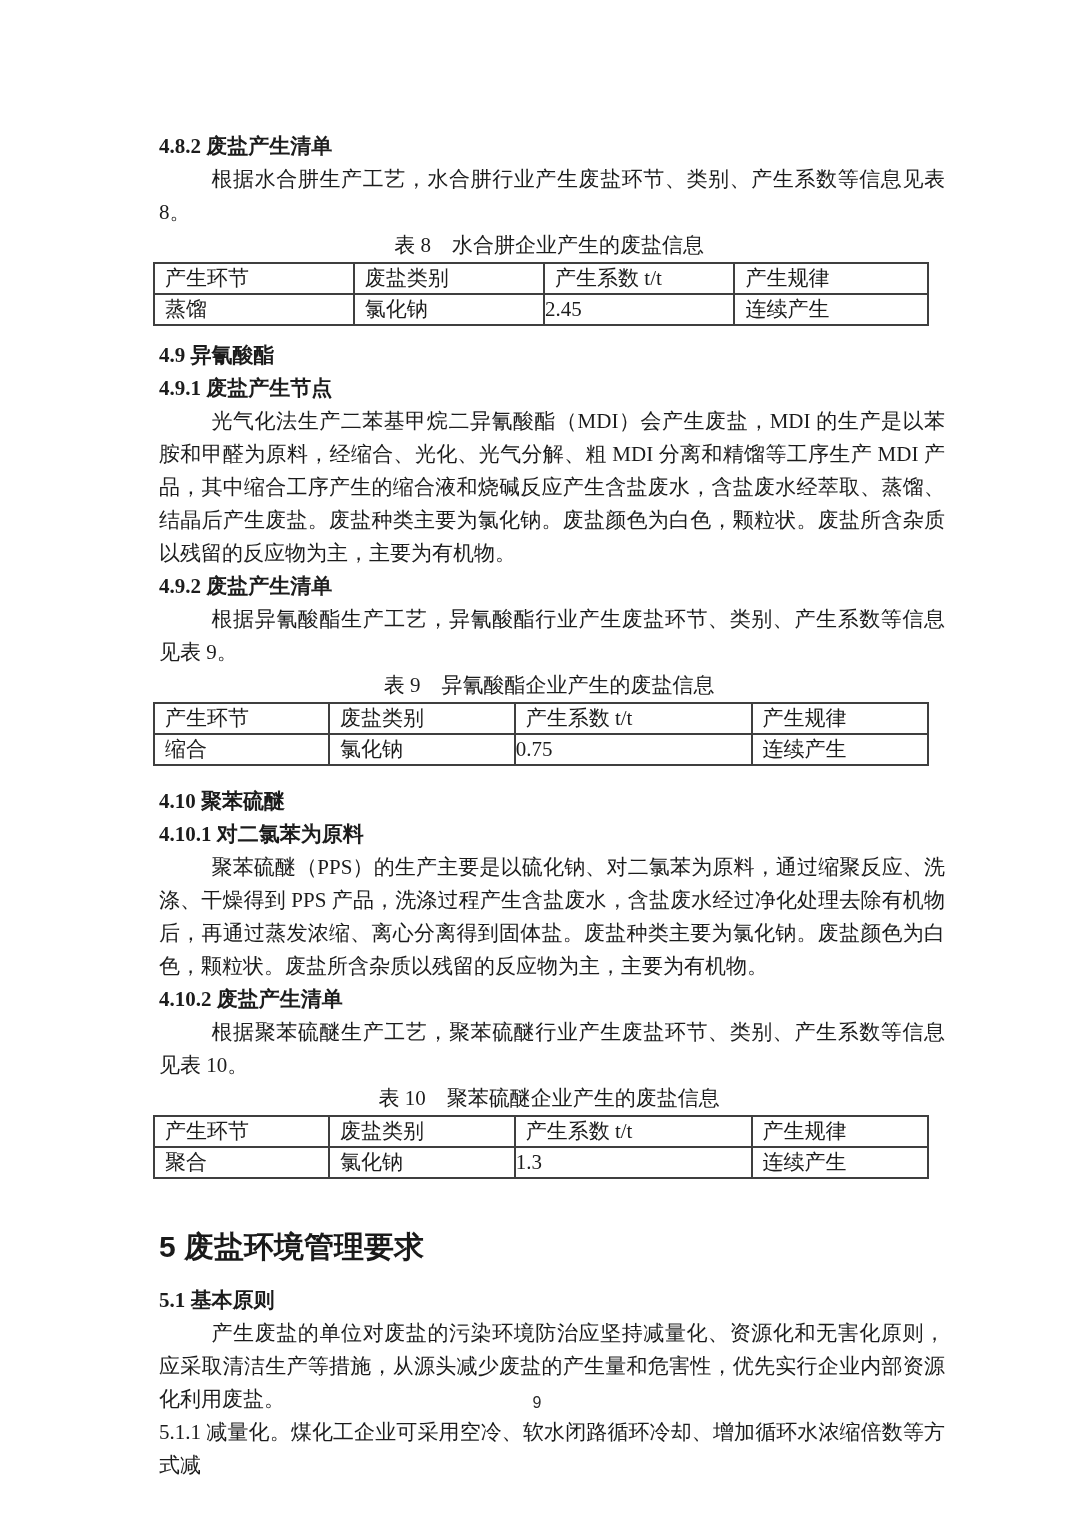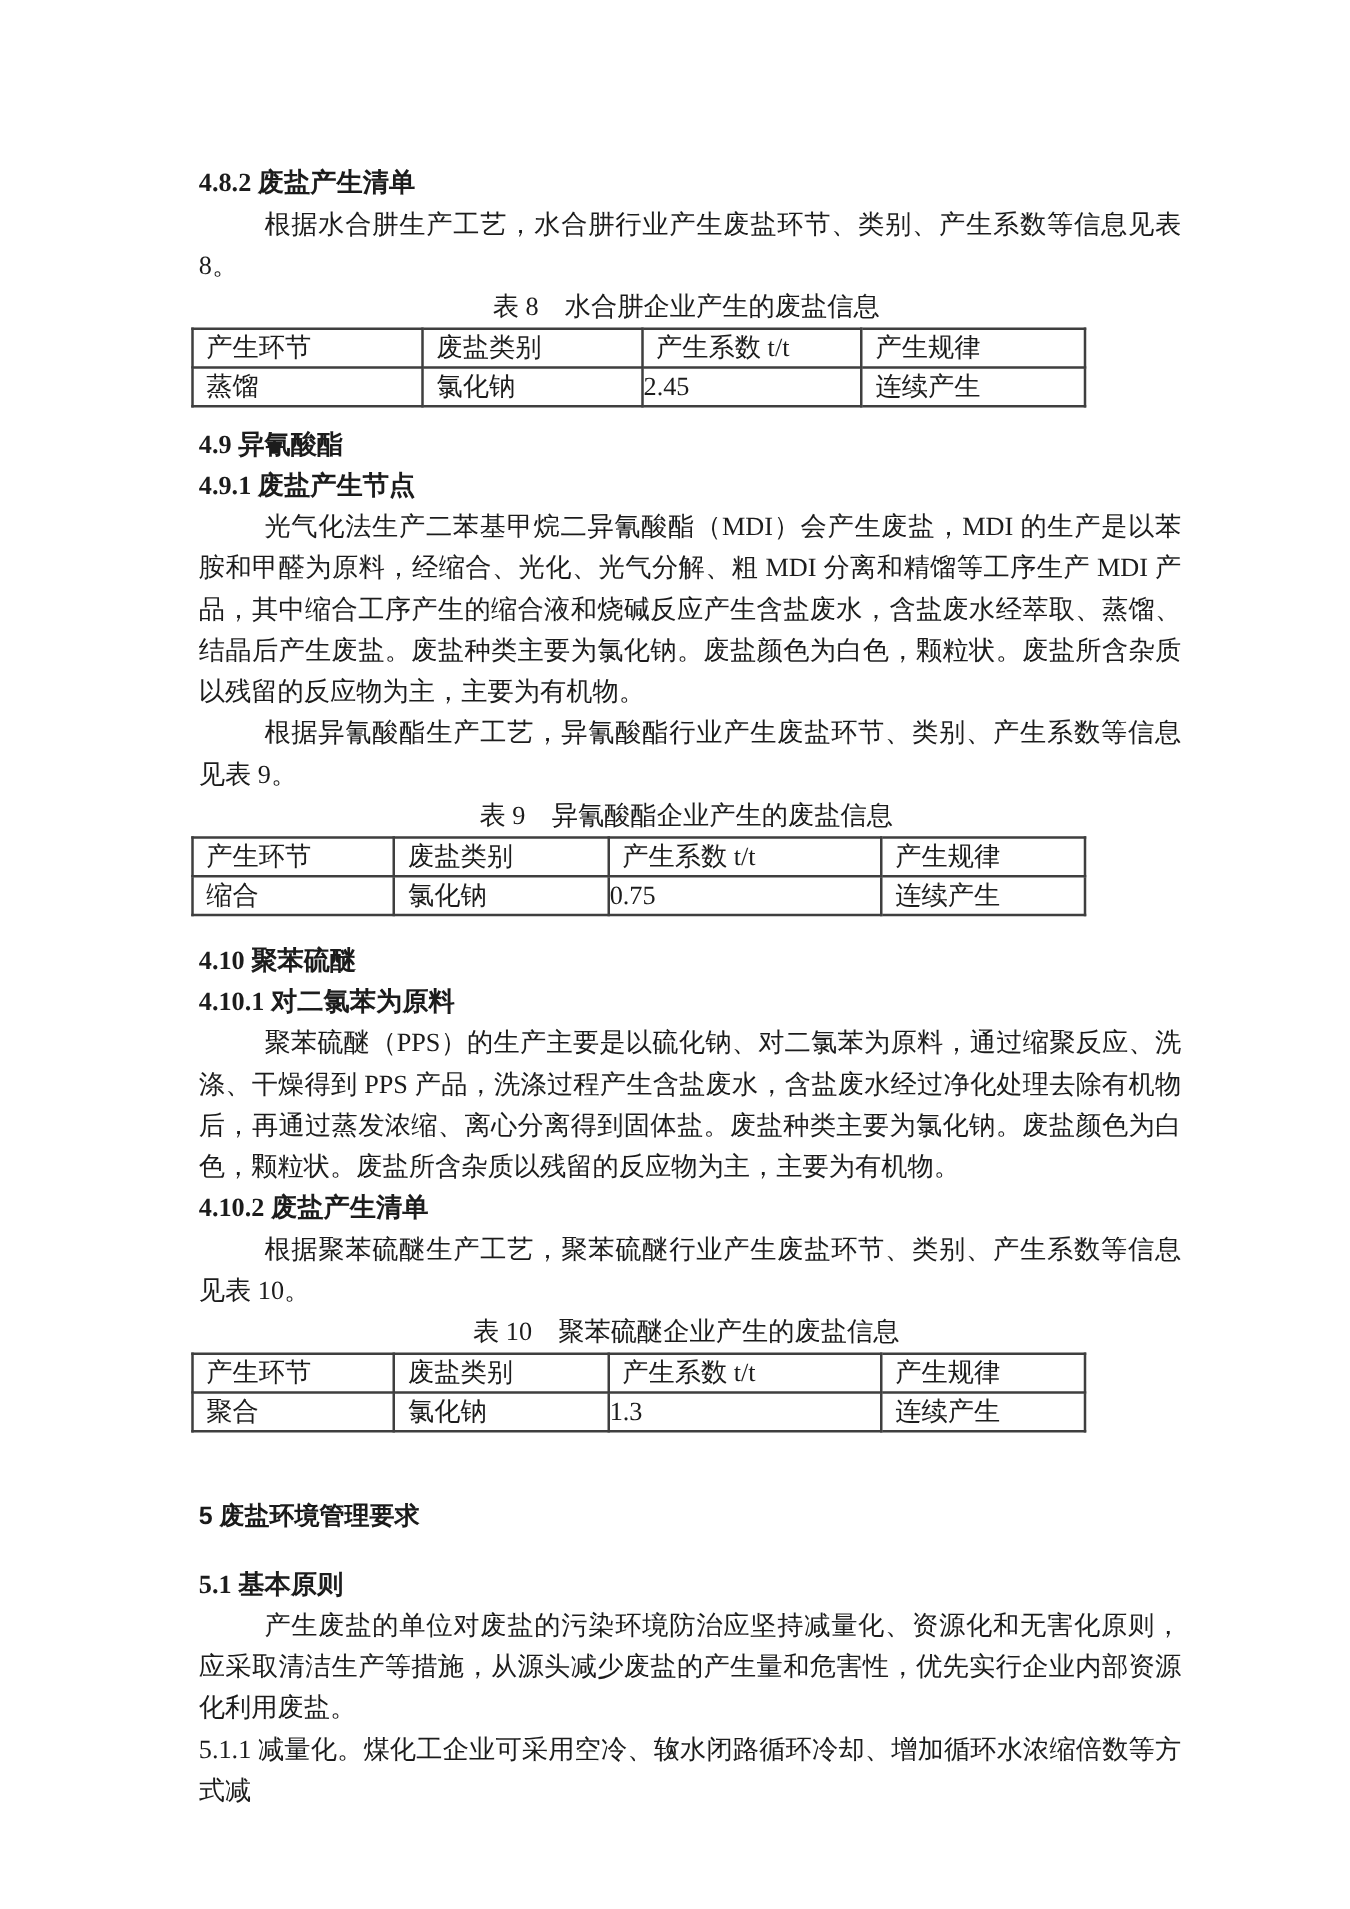--- a/index.html
+++ b/index.html
@@ -30,33 +30,33 @@
     font-size: 21px;
     font-weight: bold;
     line-height: 33px;
   }
   .hd.sp49  { margin-top: 13px; }
   .hd.sp410 { margin-top: 19px; }
   .h5main {
     margin: 50px 0 0 6px;
     font-family: "Liberation Sans", "DejaVu Sans", sans-serif;
     font-weight: 700;
-    font-size: 20px;
+    font-size: 30px;
     line-height: 35px;
     color: #1a1a1a;
   }
   .hd.sp51 { margin-top: 20px; }
   .cap {
     text-align: center;
     line-height: 33px;
     margin: 0;
   }
   table.wt {
     border-collapse: collapse;
-    width: 716px;
+    width: 776px;
     table-layout: fixed;
     margin: 0;
   }
   table.wt th, table.wt td {
     border: 2px solid #3f3f3f;
     font-weight: normal;
     font-size: 21px;
     height: 29px;
     line-height: 29px;
     padding: 0 0 0 10px;
@@ -108,20 +108,21 @@
           <td class="coef">2.45</td>
           <td>连续产生</td>
         </tr>
       </tbody>
     </table>
 
     <div class="hd sp49">4.9 异氰酸酯</div>
     <div class="hd">4.9.1 废盐产生节点</div>
     <p class="par ind">光气化法生产二苯基甲烷二异氰酸酯（MDI）会产生废盐，MDI 的生产是以苯胺和甲醛为原料，经缩合、光化、光气分解、粗 MDI 分离和精馏等工序生产 MDI 产品，其中缩合工序产生的缩合液和烧碱反应产生含盐废水，含盐废水经萃取、蒸馏、结晶后产生废盐。废盐种类主要为氯化钠。废盐颜色为白色，颗粒状。废盐所含杂质以残留的反应物为主，主要为有机物。</p>
 
+    <div class="hd">4.9.2 废盐产生清单</div>
     <p class="par ind">根据异氰酸酯生产工艺，异氰酸酯行业产生废盐环节、类别、产生系数等信息见表 9。</p>
 
     <div class="cap">表 9　异氰酸酯企业产生的废盐信息</div>
     <table class="wt">
       <colgroup>
         <col style="width:22.6%">
           <col style="width:24.0%">
           <col style="width:30.6%">
           <col style="width:22.8%">
       </colgroup>

